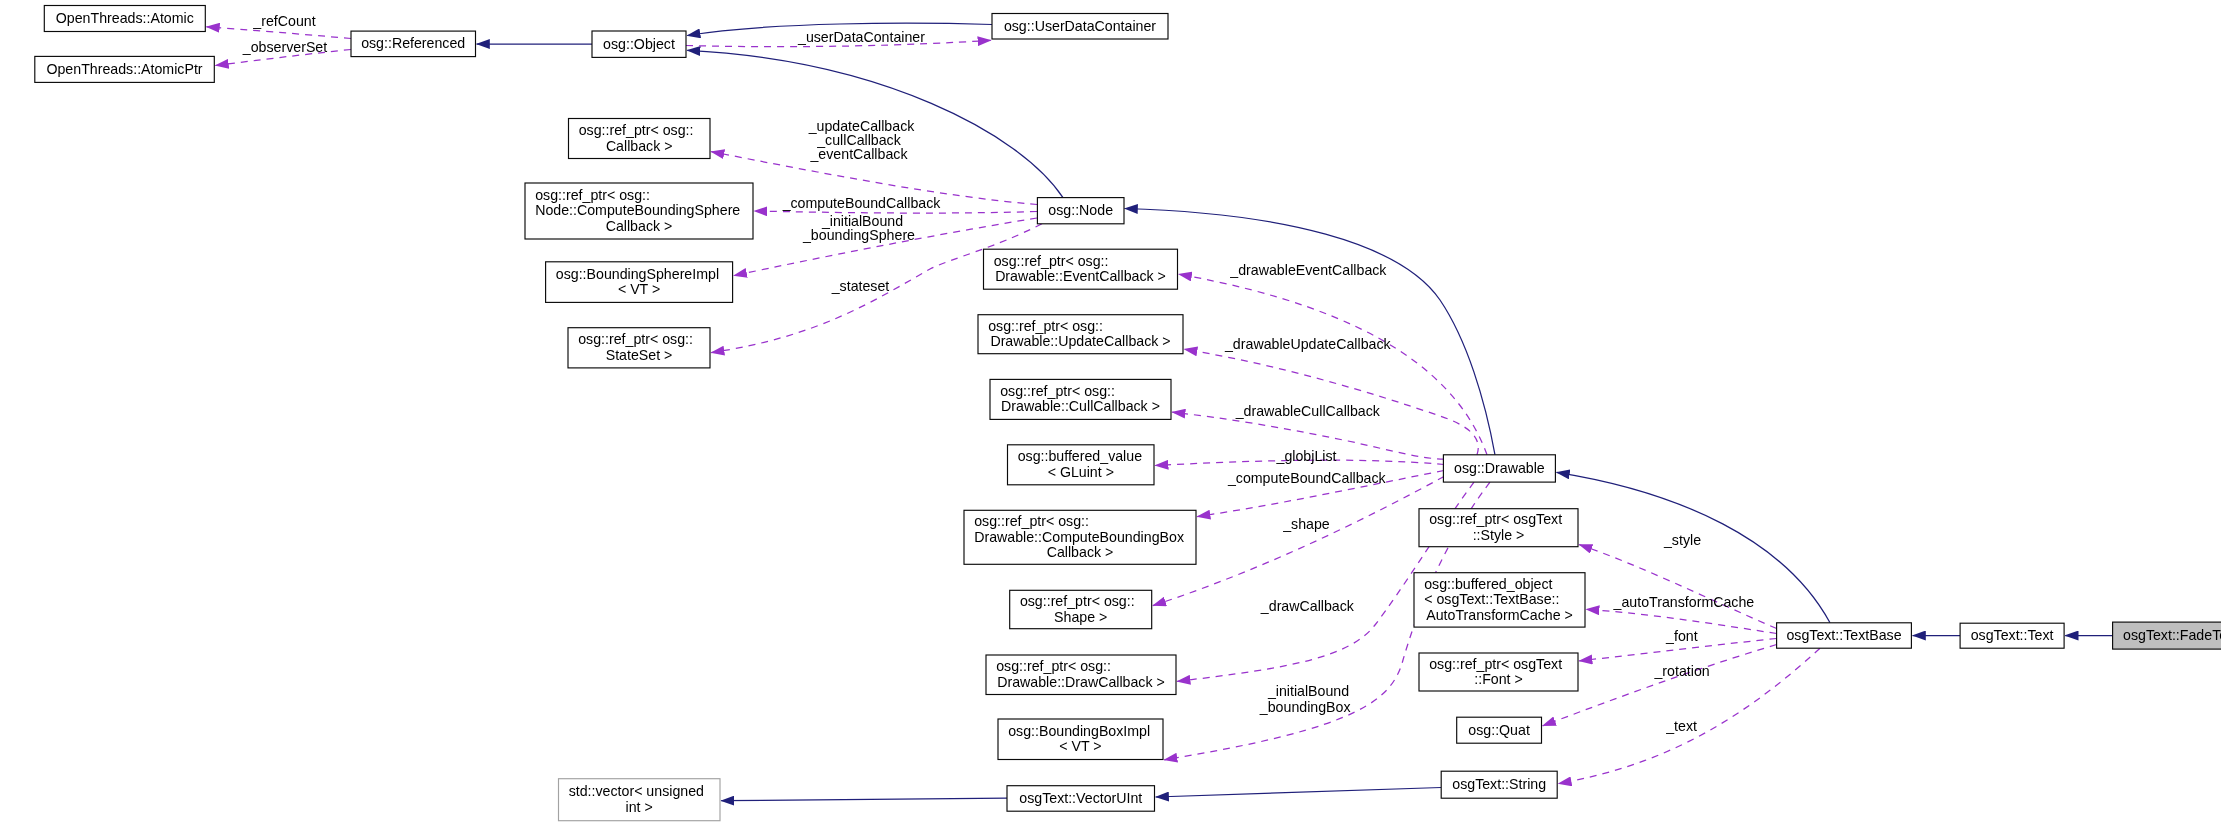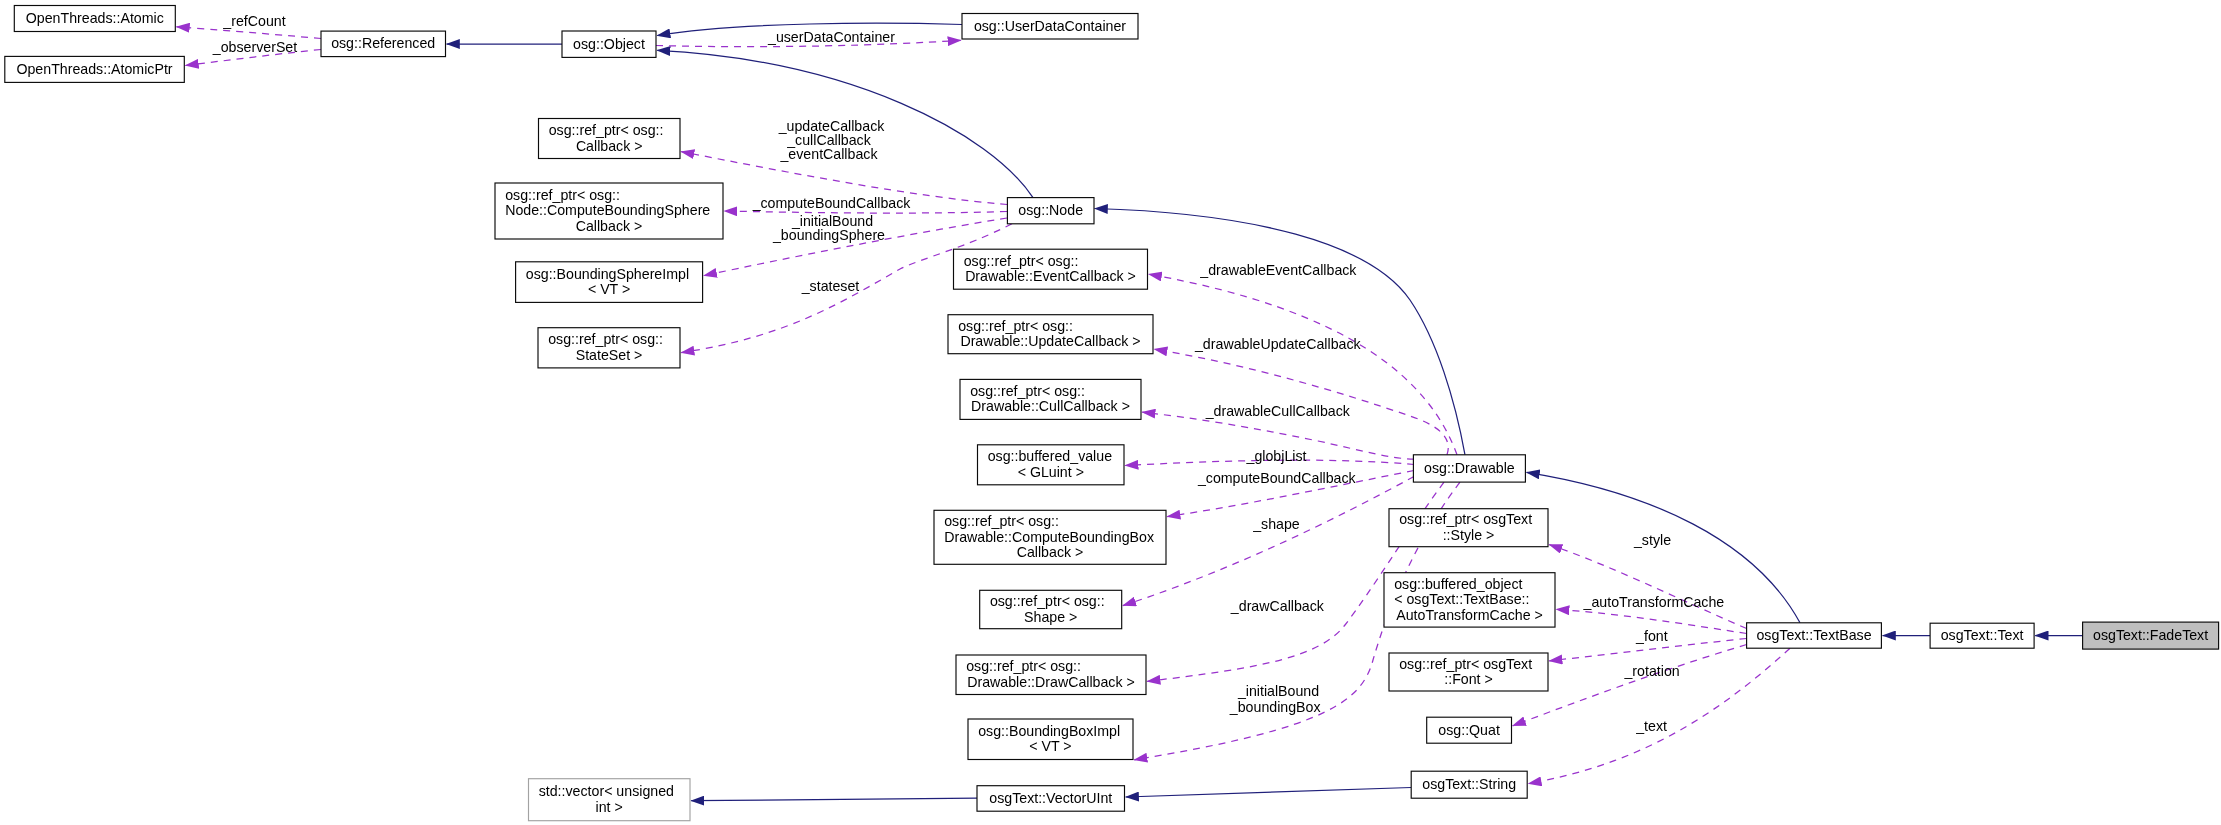--- a/index.html
+++ b/index.html
@@ -1,15 +1,15 @@
 <!DOCTYPE html>
 <html><head><meta charset="utf-8">
 <style>
 html,body{margin:0;padding:0;background:#ffffff;}
-#c{position:relative;width:2067px;height:825px;}
+#c{position:relative;width:2067px;height:825px;padding-left:30px;}
 </style></head>
 <body>
 <div id="c">
 <svg width="2221" height="825" viewBox="0 0 2221 825" font-family="Liberation Sans, sans-serif">
 <rect x="0" y="0" width="2221" height="825" fill="#ffffff"></rect>
 <defs>
 <marker id="ab" viewBox="0 0 14 10" refX="13.2" refY="5" markerWidth="14" markerHeight="10" markerUnits="userSpaceOnUse" orient="auto">
           <path d="M0,0 L14,5 L0,10 z" fill="#20207a"></path>
         </marker>
 <marker id="ap" viewBox="0 0 14 10" refX="13.2" refY="5" markerWidth="14" markerHeight="10" markerUnits="userSpaceOnUse" orient="auto">

